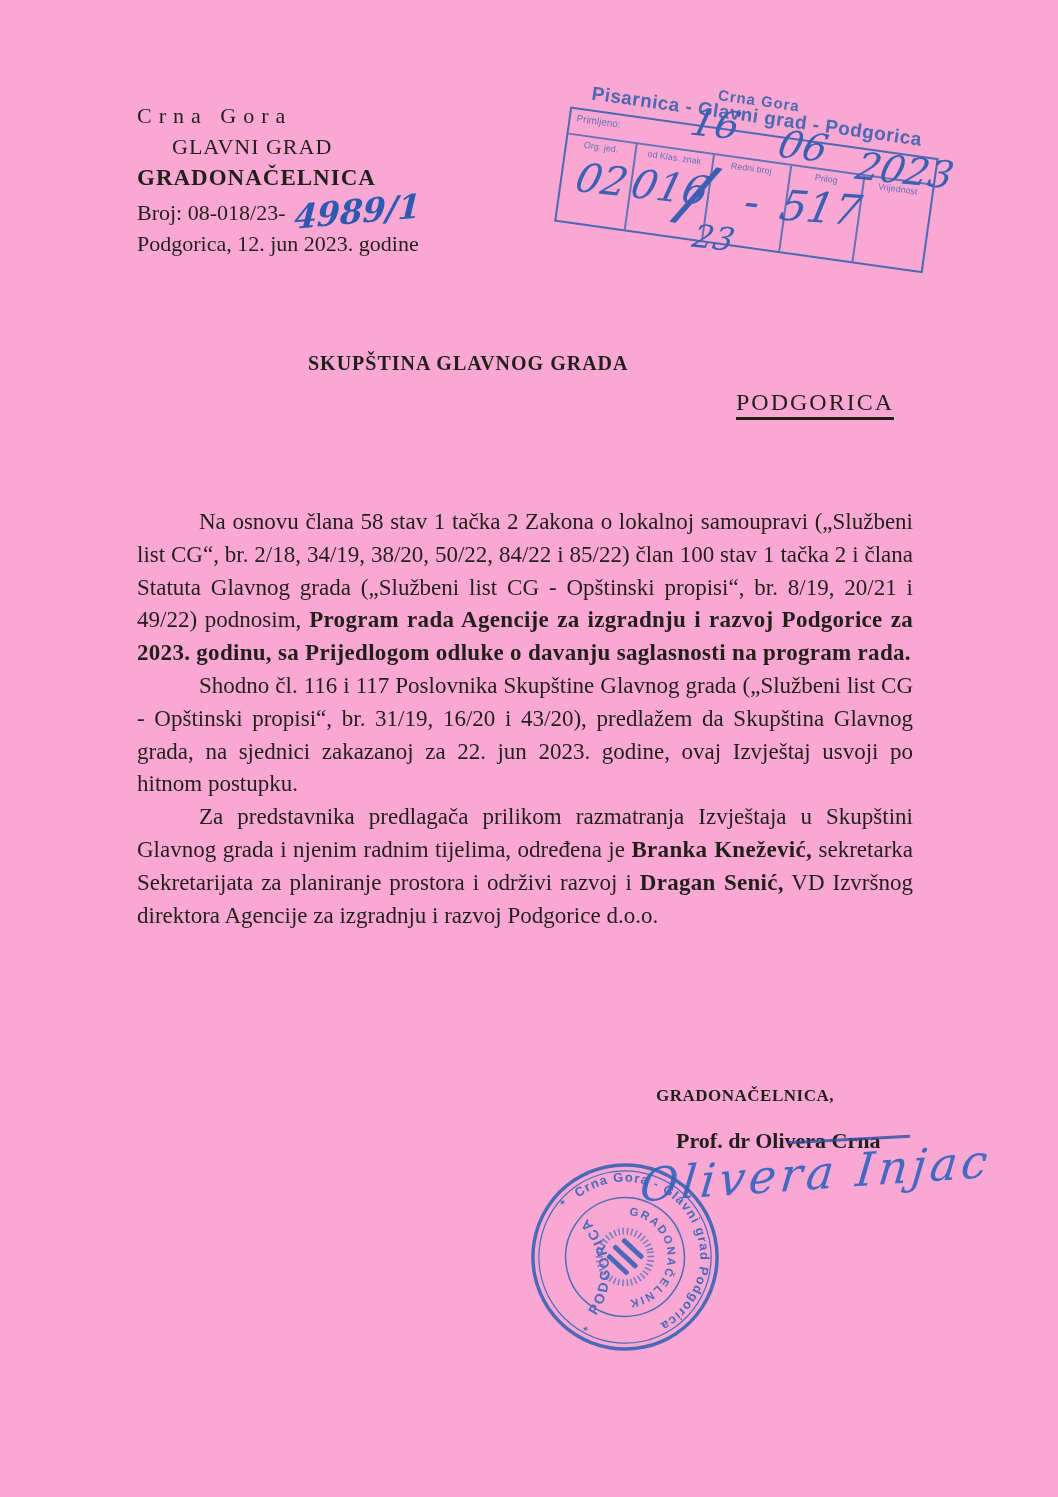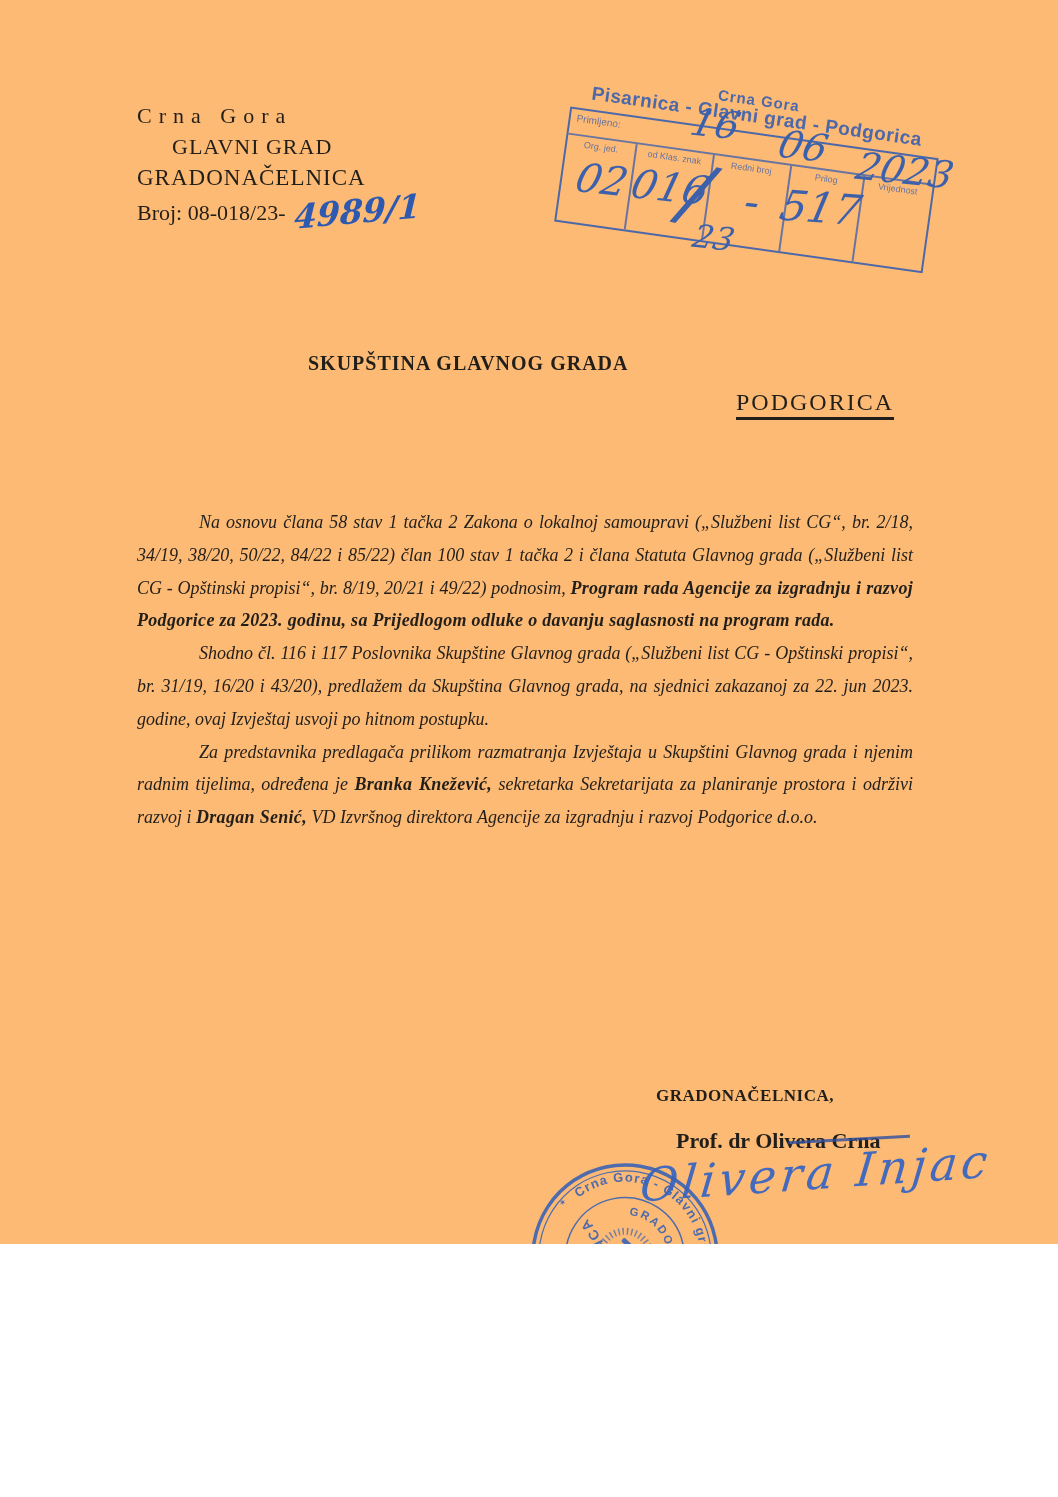--- a/index.html
+++ b/index.html
@@ -1,29 +1,29 @@
 <!DOCTYPE html>
 <html><head>
 <meta charset="utf-8">
 <style>
   html,body { margin:0; padding:0; background:#ffffff; }
   .page {
     position:relative;
-    width:1058px; height:1244px;
-    background:#fdba74;
+    width:1058px; height:1497px;
+    background:#f9a8d4;
     font-family:"Liberation Serif", serif;
     color:#221f1b;
     overflow:hidden;
   }
 
   
   .letterhead { position:absolute; left:137px; top:100px; font-size:22px; line-height:31px; }
   .lh-country { letter-spacing:7px; }
   .lh-city    { letter-spacing:1px;margin-left:35px; }
-  .lh-office  { font-weight:normal; letter-spacing:1px; font-size:23px; }
+  .lh-office  { font-weight:bold; letter-spacing:1px; font-size:23px; }
   .broj-line  { white-space:nowrap; }
 
   .hw {
     font-family:"DejaVu Serif", serif;
     font-style:italic;
     color:#2d59b0;
     white-space:nowrap;
   }
   .hw-number {
     display:inline-block;
@@ -69,21 +69,21 @@
   }
   .recipient-city {
     position:absolute; left:736px; top:389px;
     font-size:24px; letter-spacing:2px;
     border-bottom:3px solid #221f1b; padding-bottom:1px;
   }
 
   
   .body-text {
     position:absolute; left:137px; top:506px; width:776px;
-    font-size:18px; line-height:32.8px; text-align:justify;font-style:italic;
+    font-size:23px; line-height:32.8px; text-align:justify;
   }
   .body-text p { margin:0; text-indent:62px; }
   .body-text b { letter-spacing:.3px; }
 
   
   .sig-title {
     position:absolute; left:656px; top:1086px;
     font-size:17px; font-weight:bold; letter-spacing:.5px;
   }
   .sig-name {
@@ -114,20 +114,21 @@
 
 <div class="page">
 
   <header class="letterhead">
     <div class="lh-country">Crna Gora</div>
     <div class="lh-city">GLAVNI GRAD</div>
     <div class="lh-office">GRADONAČELNICA</div>
     <div class="broj-line">
       <span>Broj: 08-018/23-</span><span class="hw hw-number">4989/1</span>
     </div>
+    <div>Podgorica, 12. jun 2023. godine</div>
   </header>
 
   <div class="receipt-stamp">
     <div class="rs-country">Crna Gora</div>
     <div class="rs-office">Pisarnica - Glavni grad - Podgorica</div>
     <div class="rs-table">
       <div class="rs-received">Primljeno:</div>
       <div class="rs-cols">
         <div class="rs-cell rs-c1">Org. jed.</div>
         <div class="rs-cell rs-c2">od Klas. znak</div>

